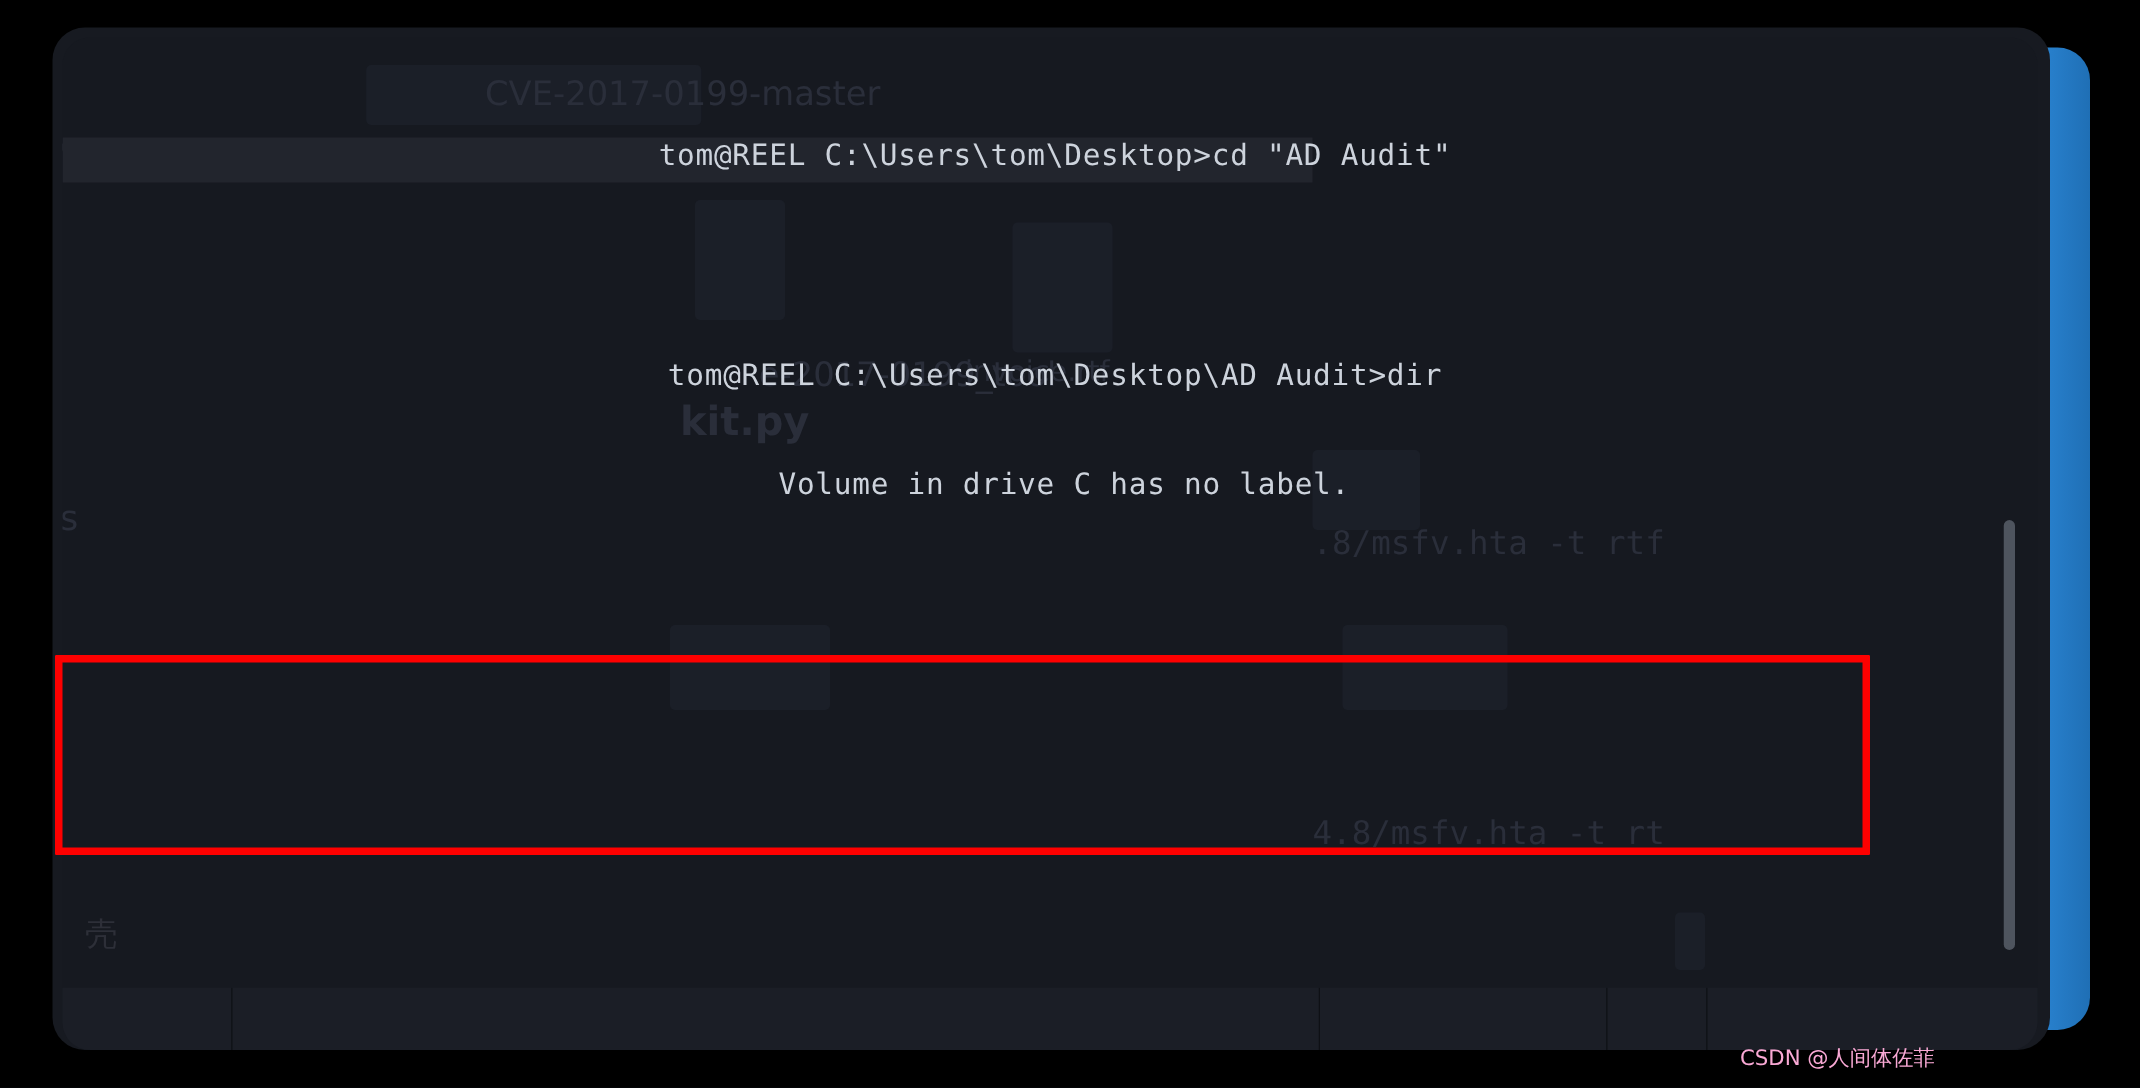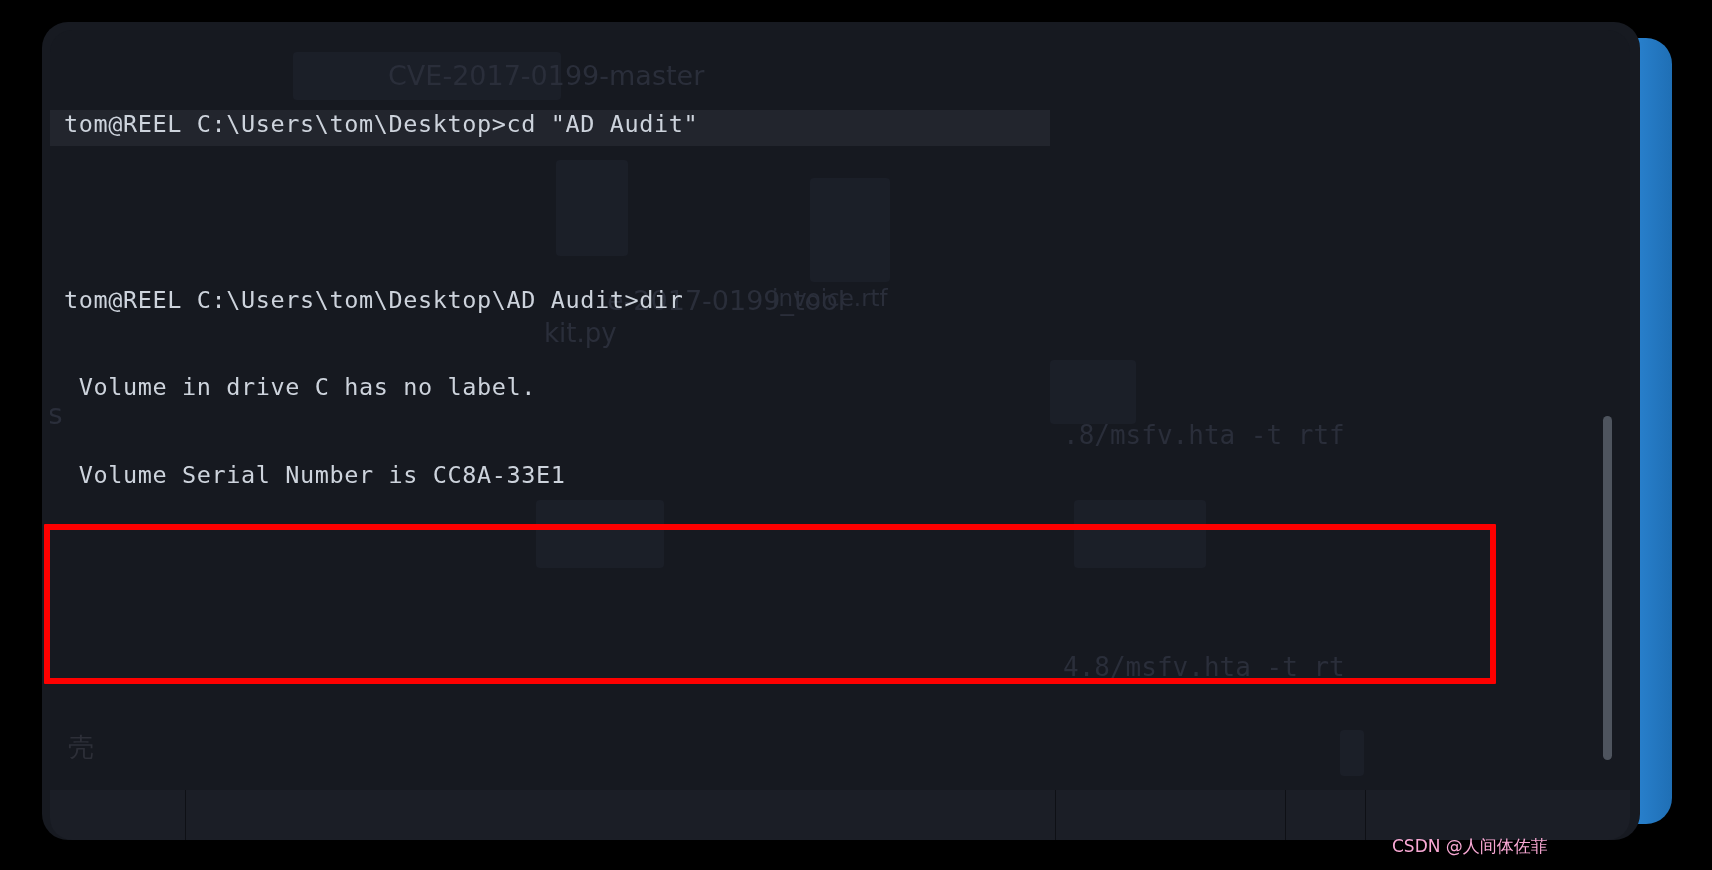--- a/index.html
+++ b/index.html
@@ -66,32 +66,33 @@
   
   .terminal {
     position: absolute;
     left: 50px;
     top: 30px;
     width: 1580px;
     height: 760px;
     background: #161920;
     border-radius: 22px 22px 0 0;
     overflow: hidden;
+    text-align: center;
   }
 
   
   .ghost {
     position: absolute;
     color: #2a2e3a;
     font-family: "DejaVu Sans", sans-serif;
     white-space: pre;
     pointer-events: none;
     user-select: none;
   }
-  .ghost.mono { font-family: "DejaVu Sans Mono", monospace; margin-left: 13px; }
+  .ghost.mono { font-family: "DejaVu Sans Mono", monospace; }
   .ghost-cn {
     position: absolute;
     color: #2d2f38;
     font-family: "DejaVu Sans", sans-serif;
     white-space: pre;
     pointer-events: none;
     user-select: none;
   }
   .ghost-block {
     position: absolute;
@@ -189,38 +190,37 @@
     <div class="ghost-block" style="left:243px; top:22px; width:268px; height:48px;"></div>
     <div class="ghost-block" style="left:506px; top:130px; width:72px; height:96px;"></div>
     <div class="ghost-block" style="left:760px; top:148px; width:80px; height:104px;"></div>
     <div class="ghost-block" style="left:1000px; top:330px; width:86px; height:64px;"></div>
     <div class="ghost-block" style="left:486px; top:470px; width:128px; height:68px;"></div>
     <div class="ghost-block" style="left:1024px; top:470px; width:132px; height:68px;"></div>
     <div class="ghost-block" style="left:1290px; top:700px; width:24px; height:46px;"></div>
 
     <div class="ghost" style="left:338px; top:30px; font-size:27px;">CVE-2017-0199-master</div>
     <div class="ghost" style="left:557px; top:255px; font-size:27px;">e-2017-0199_tool</div>
-    <div class="ghost" style="left:494px; top:288px; font-size:26px;">kit.py</div>
+    <div class="ghost" style="left:494px; top:288px; font-size:32px;font-weight:bold;">kit.py</div>
     <div class="ghost" style="left:722px; top:255px; font-size:23px;">invoice.rtf</div>
     <div class="ghost mono" style="left:1000px; top:390px; font-size:26px;">.8/msfv.hta -t rtf</div>
     <div class="ghost mono" style="left:1000px; top:622px; font-size:26px;">4.8/msfv.hta -t rt</div>
 
     <div class="ghost" style="left:-48px; top:368px; font-size:28px;">ents</div>
 
     <div class="ghost-cn" style="left:-8px; top:78px; font-size:31px; letter-spacing:4px;">使用超级账户，可能会损害您的系统</div>
     <div class="ghost-cn" style="left:18px; top:700px; font-size:26px;">壳</div>
 
     <div class="row-highlight"></div>
 
     <div class="text-layer">
       <span class="line">tom@REEL C:\Users\tom\Desktop&gt;cd "AD Audit"</span>
       <span class="line blank"></span>
       <span class="line">tom@REEL C:\Users\tom\Desktop\AD Audit&gt;dir</span>
       <span class="line"> Volume in drive C has no label.</span>
-      <span class="line"> Volume Serial Number is CC8A-33E1</span>
       <span class="line blank"></span>
       <span class="line blank"></span>
       
       
       
       
       
       
       
       

